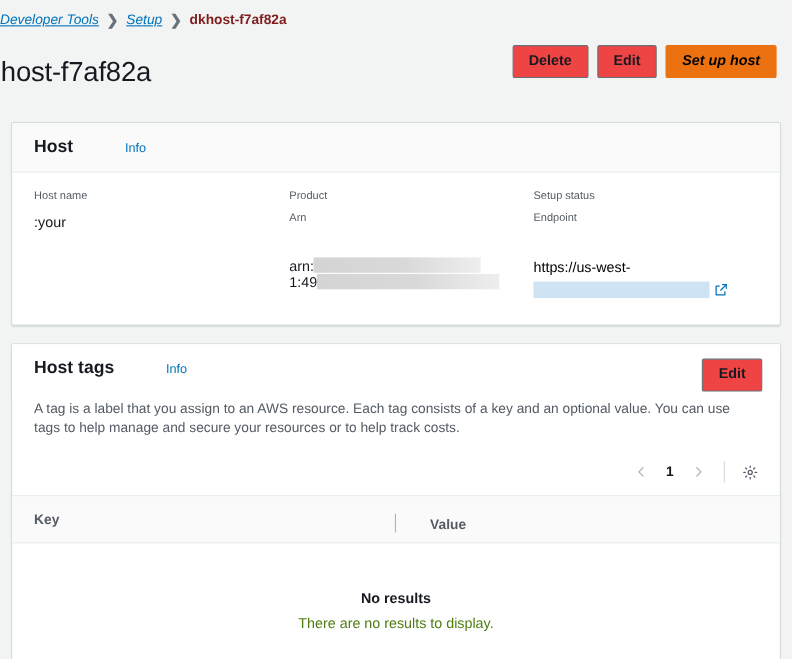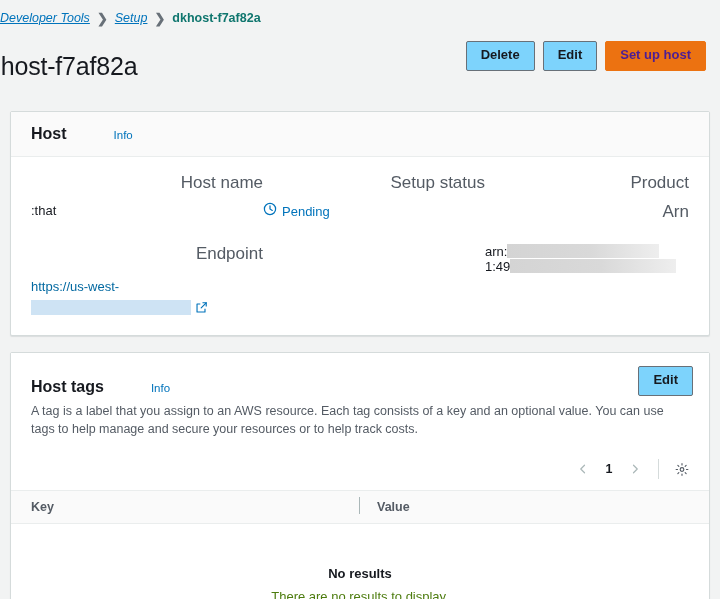--- a/index.html
+++ b/index.html
@@ -19,59 +19,59 @@
     padding:11px 0 0 8px;
     font-size:12.5px;
     white-space:nowrap;
     margin-left:-8px;
   }
   .bc-link { color:#0073bb; text-decoration:underline; cursor:pointer;font-style:italic; }
   .bc-sep {
     color:#687078; margin:0 7px; font-size:13px;
     font-weight:bold; line-height:1;
   }
-  .bc-current { color:#0f766e; font-weight:bold; }
+  .bc-current { color:#7f1d1d; font-weight:bold; }
 
   
   .page-header {
     display:flex; align-items:flex-start; justify-content:space-between;
     padding:10px 8px 14px 0;
     margin-left:-6px;
   }
   .page-title {
     font-size:25px; font-weight:normal; color:#16191f;
     line-height:1.15; letter-spacing:-0.2px;
     white-space:nowrap;
   }
   .header-actions { display:flex; gap:8px; padding-top:6px; padding-right:6px; }
 
   .btn {
     font-family:"Liberation Sans", sans-serif;
     font-size:13px; font-weight:bold;
     padding:5px 14px 6px 14px;
     border:1px solid #687078;
     border-radius:2px;
-    background:#7dd3fc; color:#16191f;
+    background:#ef4444; color:#16191f;
     cursor:pointer; white-space:nowrap;
     line-height:1.3;
   }
   .btn-primary {
-    background:#ec7211; border-color:#ec7211; color:#4c1d95;
+    background:#ec7211; border-color:#ec7211; color:#000000;font-style:italic;
   }
 
   
   .card {
     background:#ffffff;
     border:1px solid #d5dbdb;
     border-radius:2px;
     box-shadow:0 1px 1px 0 rgba(0,28,36,0.10);
     margin:0 10px 16px 10px;
   }
   .card-header {
-    display:flex; align-items:flex-end; justify-content:space-between;
+    display:flex; align-items:flex-start; justify-content:space-between;
     padding:13px 16px 13px 20px;
     border-bottom:1px solid #eaeded;
     background:#fafafa;
   }
   .card-header.plain { background:#ffffff; border-bottom:none; padding-bottom:4px; }
   .card-title-wrap { display:flex; align-items:baseline; gap:7px; }
   .card-title { font-size:16px; font-weight:bold; color:#16191f; }
   .info-link {
     font-size:11.5px; color:#0073bb; text-decoration:none;
     cursor:pointer; font-weight:normal;margin-left:40px;
@@ -82,40 +82,39 @@
   }
 
   
   .detail-grid {
     display:grid;
     grid-template-columns:232px 222px 1fr;
     padding:16px 20px 20px 20px;
     row-gap:4px;
   }
   .detail-label {
-    font-size:17px; color:#545b64;
+    font-size:10px; color:#545b64;
     padding-bottom:5px;
-    text-align:right;
   }
   .detail-value {
     font-size:13px; color:#16191f;
     padding-bottom:18px;
     line-height:1.45;
   }
   .detail-value.last { padding-bottom:0; }
 
   .redact-gray {
     display:inline-block;
     height:14px;
     background:linear-gradient(90deg,#d4d4d4 0%,#d9d9d9 55%,#eeeeee 100%);
     vertical-align:-2px;
   }
   .arn-line { white-space:nowrap; line-height:15px; }
 
-  .endpoint-link { color:#0369a1; text-decoration:none; cursor:pointer; }
+  .endpoint-link { color:#000000; text-decoration:none; cursor:pointer; }
   .endpoint-bar-row { display:flex; align-items:center; margin-top:3px; }
   .redact-blue {
     height:15px; width:160px;
     background:#cee3f4;
   }
   .ext-icon { margin-left:4px; color:#0073bb; display:flex; align-items:center; }
 
   .status-row { display:flex; align-items:center; gap:5px; }
   .status-text { color:#0073bb; }
 
@@ -150,21 +149,21 @@
     border-top:1px solid #eaeded;
     border-bottom:1px solid #eaeded;
     background:#fafafa;
     padding:9px 0;
   }
   .th {
     font-size:12.5px; font-weight:bold; color:#545b64;
     padding-left:20px; position:relative;
   }
   .th-key { width:348px; }
-  .th-value { padding-left:18px; }
+  .th-value { padding-left:32px;margin-top:10px; }
   .col-div {
     position:absolute; left:0; top:-3px;
     width:1px; height:17px; background:#aab7b8;
   }
 
   .empty-state {
     display:flex; flex-direction:column; align-items:center;
     padding:42px 0 48px 0;
   }
   .empty-title { font-size:13px; font-weight:bold; color:#16191f; }
@@ -194,35 +193,24 @@
   <div class="card-header">
     <div class="card-title-wrap">
       <span class="card-title">Host</span>
       <a class="info-link">Info</a>
     </div>
   </div>
 
   <div class="detail-grid">
 
     <div class="detail-label">Host name</div>
+    <div class="detail-label">Product</div>
     <div class="detail-label">Setup status</div>
-    <div class="detail-label">Product</div>
-
-    <div class="detail-value">:that</div>
-    <div class="detail-value">
-      <span class="status-row">
-        <span>
-          <svg width="14" height="14" viewBox="0 0 16 16" fill="none" stroke="#0073bb" stroke-width="1.4">
-            <circle cx="8" cy="8" r="6.4"></circle>
-            <path d="M8 4.4V8l2.6 1.6" stroke-linecap="round"></path>
-          </svg>
-        </span>
-        <span class="status-text">Pending</span>
-      </span>
-    </div>
+
+    <div class="detail-value">:your</div>
 
     <div class="detail-label">Arn</div>
     <div class="detail-label">Endpoint</div>
     <div class="detail-label"></div>
 
     <div class="detail-value last">
       <div class="arn-line">
         <span>arn:</span><span class="redact-gray" style="width:152px"></span>
       </div>
       <div class="arn-line">

